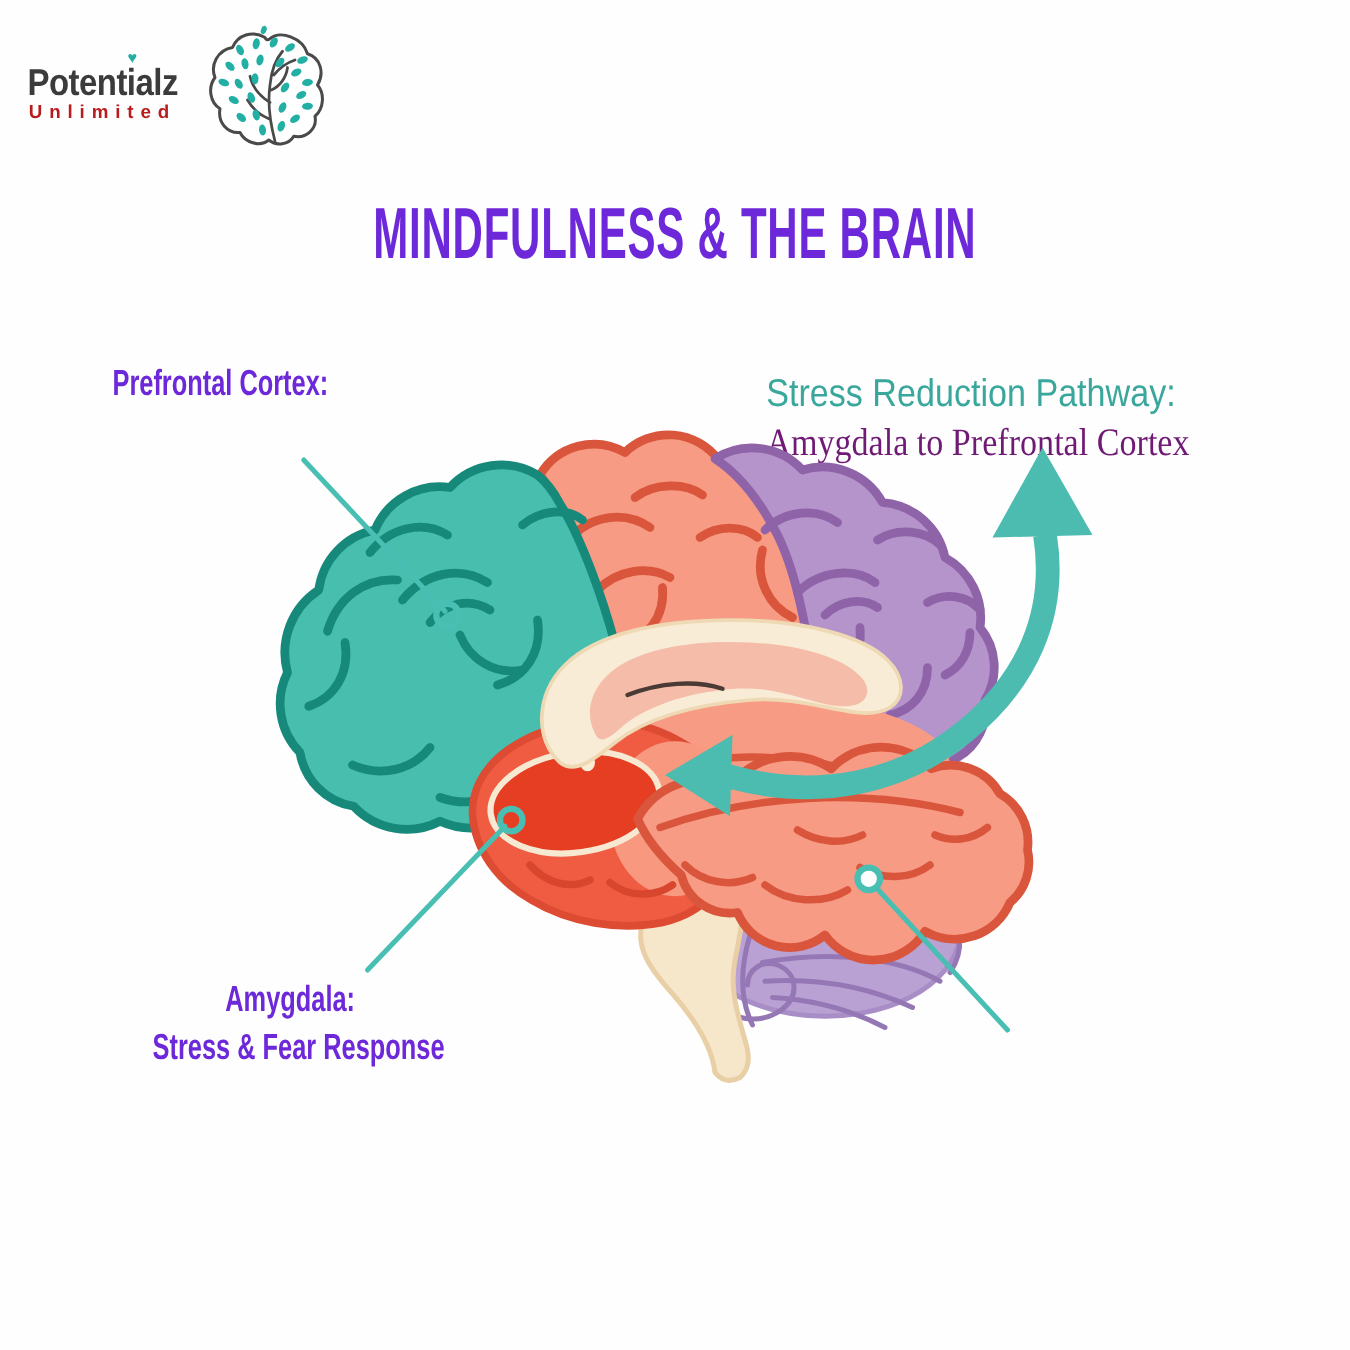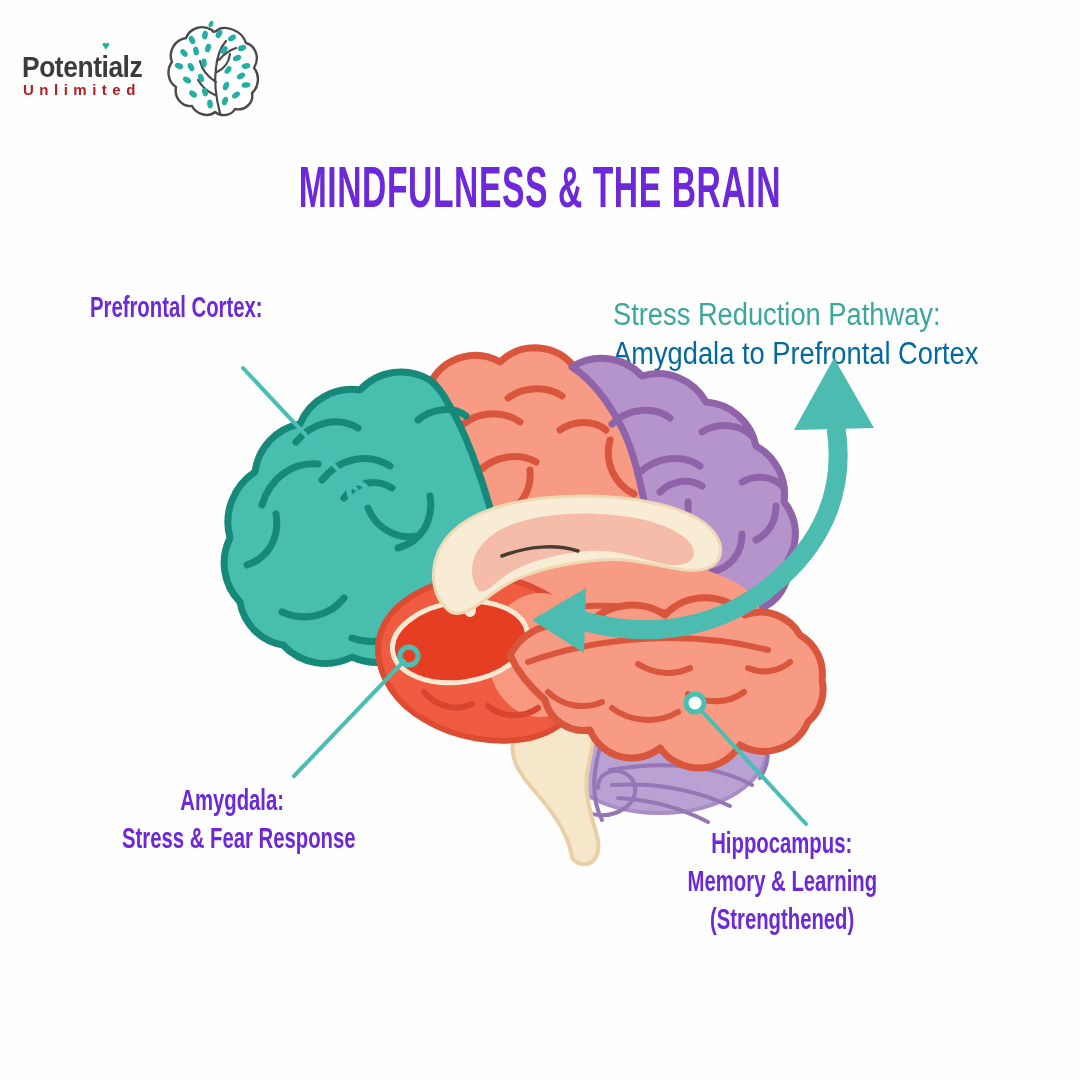--- a/index.html
+++ b/index.html
@@ -24,21 +24,21 @@
 
   
   .title{
     position:absolute;left:0;right:0;top:158px;margin:0;text-align:center;
     font-size:58px;font-weight:700;color:#6d28d9;line-height:1;
   }
   .cond-xl{display:inline-block;transform:scaleX(.58);transform-origin:50% 50%;white-space:nowrap;letter-spacing:1px;}
 
   .pathway{position:absolute;left:613px;top:283px;line-height:39px;font-size:31px;margin-top:12px;}
   .pathway-h{color:#3AA79C;}
-  .pathway-s{color:#0369a1;}
+  .pathway-s{color:#701a75;font-family:Liberation Serif, serif;}
   .squeeze{display:inline-block;transform:scaleX(.88);transform-origin:0 50%;white-space:nowrap;}
 
   
   .callout{position:absolute;text-align:center;font-weight:700;font-size:29px;line-height:38px;color:#6d28d9;}
   .cond{display:inline-block;transform:scaleX(.70);transform-origin:50% 50%;white-space:nowrap;}
   .callout-prefrontal{left:36px;top:288px;width:280px;}
   .callout-amygdala{left:72px;top:781px;width:320px;}
   .callout-hippocampus{left:622px;top:824px;width:320px;}
 
   .diagram{position:absolute;left:0;top:0;}
@@ -93,25 +93,20 @@
     <div class="pathway-s"><span class="squeeze">Amygdala to Prefrontal Cortex</span></div>
   </div>
 
   <div class="callout callout-prefrontal">
     <div><span class="cond">Prefrontal Cortex:</span></div>
   </div>
   <div class="callout callout-amygdala">
     <div><span class="cond">Amygdala:</span></div>
     <div><span class="cond">Stress &amp; Fear Response</span></div>
   </div>
-  <div class="callout callout-hippocampus">
-    <div><span class="cond">Hippocampus:</span></div>
-    <div><span class="cond">Memory &amp; Learning</span></div>
-    <div><span class="cond">(Strengthened)</span></div>
-  </div>
 
   <svg class="diagram" width="1080" height="1080" viewBox="0 0 1080 1080">
 
     <g>
       <ellipse cx="660" cy="745" rx="108" ry="68" fill="#B9A2D3" stroke="#A98DC6" stroke-width="4"></ellipse>
       <g fill="none" stroke="#9477B4" stroke-width="4" stroke-linecap="round">
         <path d="M618,742 C660,715 705,705 748,712"></path>
         <path d="M612,755 C665,738 715,738 755,752"></path>
         <path d="M610,770 C665,760 718,766 752,785"></path>
         <path d="M612,785 C660,782 700,792 730,806"></path>

